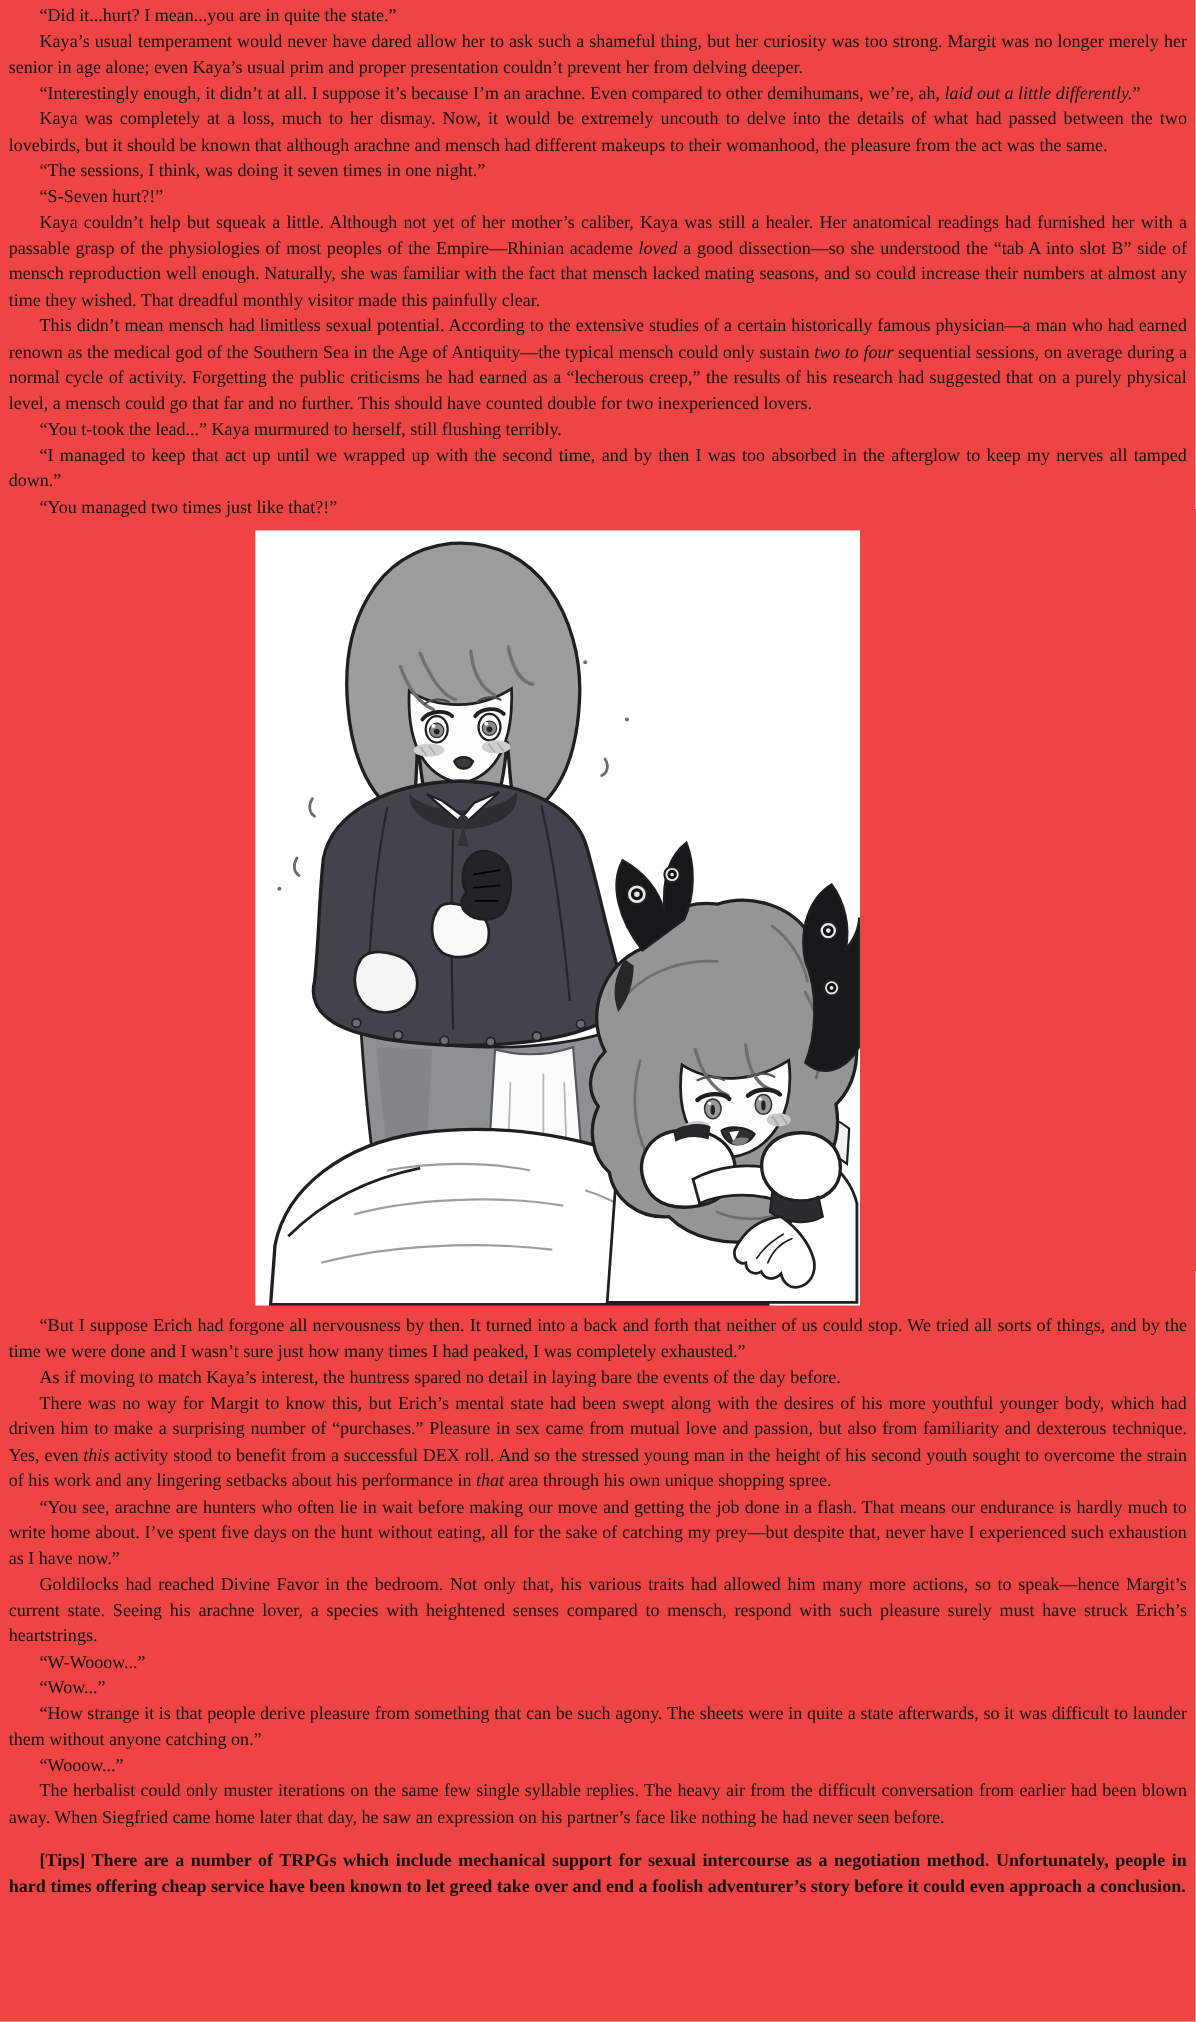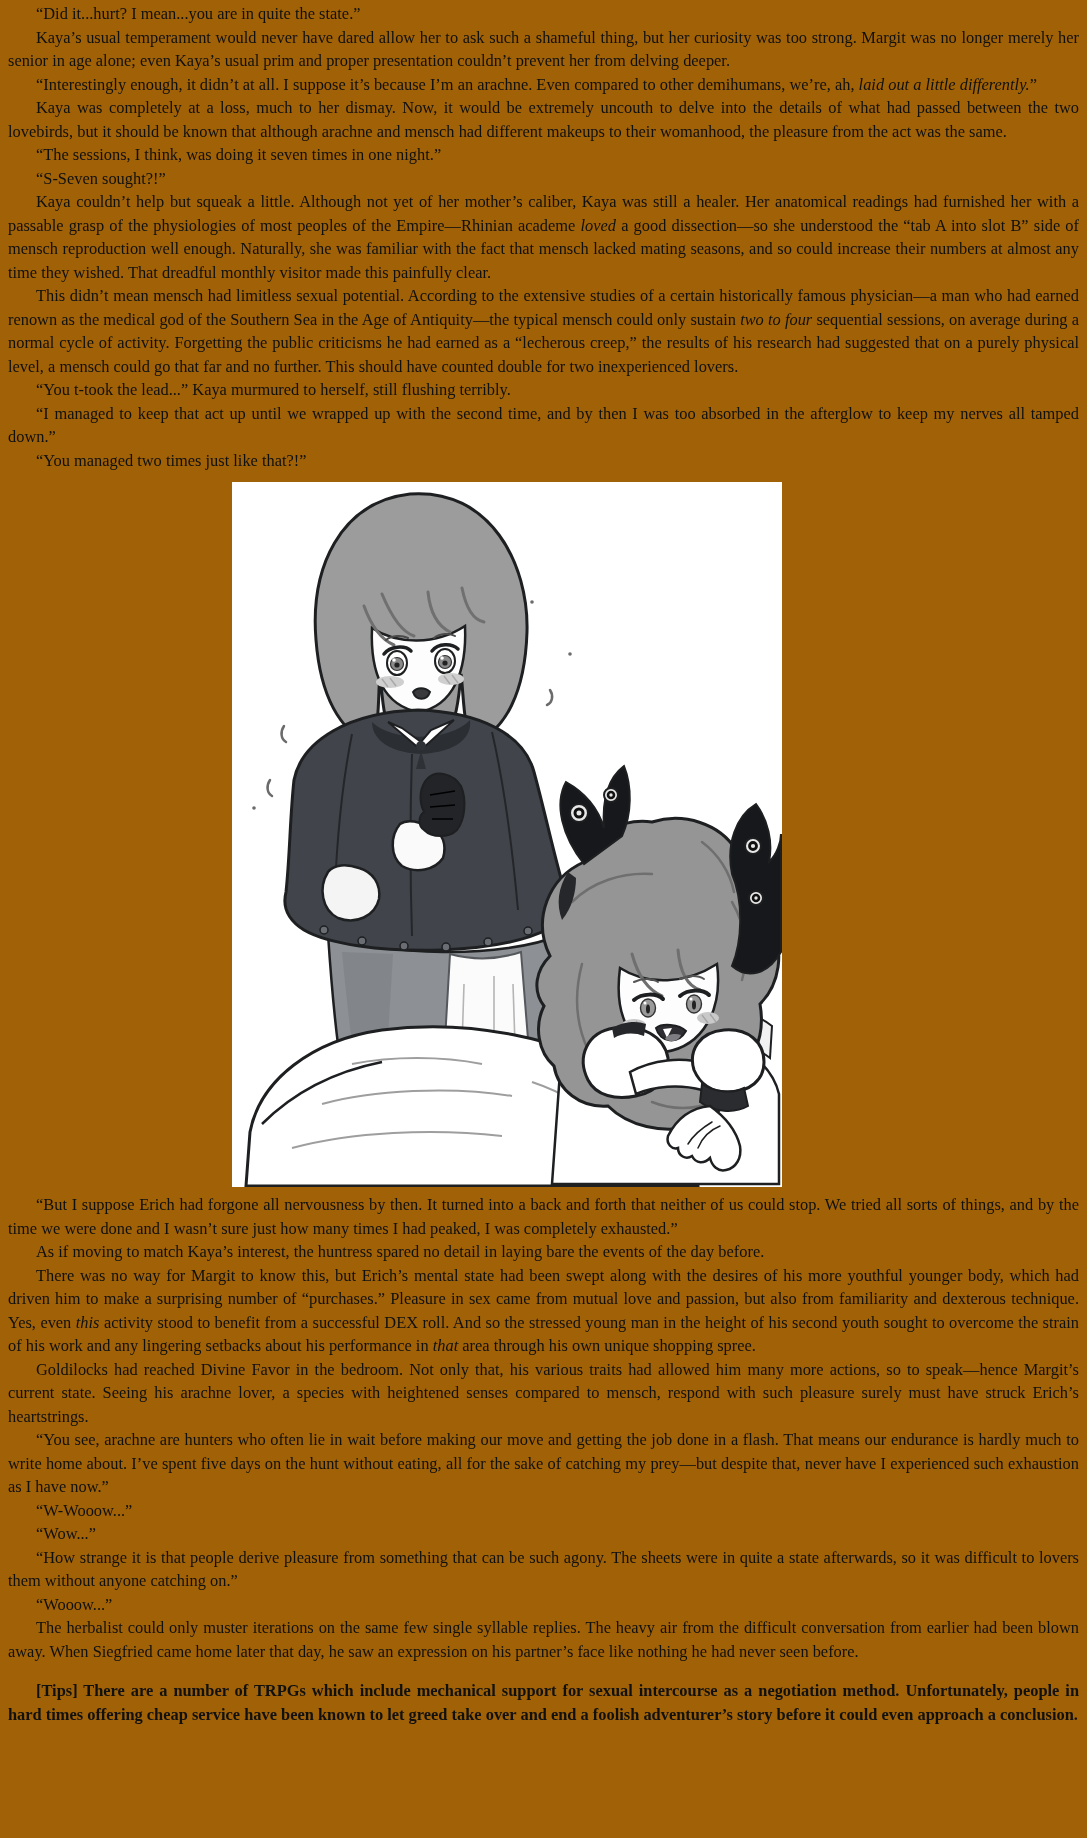--- a/index.html
+++ b/index.html
@@ -1,18 +1,18 @@
 <!DOCTYPE html>
 <html><head>
 <meta charset="utf-8">
 <style>
   html,body{margin:0;padding:0;background:#ffffff;}
   .page{
     width:1087px;height:1838px;overflow:hidden;box-sizing:border-box;
-    padding:2px 8px 0 8px;background:#a16207;color:#101010;
+    padding:2px 8px 0 8px;background:#ef4444;color:#101010;
     font-family:"Liberation Serif","DejaVu Serif",serif;
     font-size:16.4px;line-height:23.5px;text-align:justify;
   }
   p.para{margin:0;text-indent:28px;}
   p.para em{}
   .tips-block p.para{font-weight:bold;margin-top:16px;}
   figure.illustration{
     margin:10px 0 6px 224px;width:550px;height:705px;padding:0;
     display:block;
   }
@@ -22,21 +22,21 @@
 <body>
 
 <div class="page">
 
   <div class="story">
       <p class="para"><span>“Did it...hurt? I mean...you are in quite the state.”</span></p>
       <p class="para"><span>Kaya’s usual temperament would never have dared allow her to ask such a shameful thing, but her curiosity was too strong. Margit was no longer merely her senior in age alone; even Kaya’s usual prim and proper presentation couldn’t prevent her from delving deeper.</span></p>
       <p class="para"><span>“Interestingly enough, it didn’t at all. I suppose it’s because I’m an arachne. Even compared to other demihumans, we’re, ah, </span><em>laid out a little differently.</em><span>”</span></p>
       <p class="para"><span>Kaya was completely at a loss, much to her dismay. Now, it would be extremely uncouth to delve into the details of what had passed between the two lovebirds, but it should be known that although arachne and mensch had different makeups to their womanhood, the pleasure from the act was the same.</span></p>
       <p class="para"><span>“The sessions, I think, was doing it seven times in one night.”</span></p>
-      <p class="para"><span>“S-Seven sought?!”</span></p>
+      <p class="para"><span>“S-Seven hurt?!”</span></p>
       <p class="para"><span>Kaya couldn’t help but squeak a little. Although not yet of her mother’s caliber, Kaya was still a healer. Her anatomical readings had furnished her with a passable grasp of the physiologies of most peoples of the Empire—Rhinian academe </span><em>loved</em><span> a good dissection—so she understood the “tab A into slot B” side of mensch reproduction well enough. Naturally, she was familiar with the fact that mensch lacked mating seasons, and so could increase their numbers at almost any time they wished. That dreadful monthly visitor made this painfully clear.</span></p>
       <p class="para"><span>This didn’t mean mensch had limitless sexual potential. According to the extensive studies of a certain historically famous physician—a man who had earned renown as the medical god of the Southern Sea in the Age of Antiquity—the typical mensch could only sustain </span><em>two to four</em><span> sequential sessions, on average during a normal cycle of activity. Forgetting the public criticisms he had earned as a “lecherous creep,” the results of his research had suggested that on a purely physical level, a mensch could go that far and no further. This should have counted double for two inexperienced lovers.</span></p>
       <p class="para"><span>“You t-took the lead...” Kaya murmured to herself, still flushing terribly.</span></p>
       <p class="para"><span>“I managed to keep that act up until we wrapped up with the second time, and by then I was too absorbed in the afterglow to keep my nerves all tamped down.”</span></p>
       <p class="para"><span>“You managed two times just like that?!”</span></p>
     </div>
 
   <figure class="illustration">
     <svg width="550" height="705" viewBox="0 0 550 705" xmlns="http://www.w3.org/2000/svg">
       <rect x="0" y="0" width="550" height="705" fill="#ffffff"></rect>
@@ -241,25 +241,25 @@
           </g>
         </g>
       </g>
     </svg>
   </figure>
 
   <div class="story">
       <p class="para"><span>“But I suppose Erich had forgone all nervousness by then. It turned into a back and forth that neither of us could stop. We tried all sorts of things, and by the time we were done and I wasn’t sure just how many times I had peaked, I was completely exhausted.”</span></p>
       <p class="para"><span>As if moving to match Kaya’s interest, the huntress spared no detail in laying bare the events of the day before.</span></p>
       <p class="para"><span>There was no way for Margit to know this, but Erich’s mental state had been swept along with the desires of his more youthful younger body, which had driven him to make a surprising number of “purchases.” Pleasure in sex came from mutual love and passion, but also from familiarity and dexterous technique. Yes, even </span><em>this</em><span> activity stood to benefit from a successful DEX roll. And so the stressed young man in the height of his second youth sought to overcome the strain of his work and any lingering setbacks about his performance in </span><em>that</em><span> area through his own unique shopping spree.</span></p>
+      <p class="para"><span>“You see, arachne are hunters who often lie in wait before making our move and getting the job done in a flash. That means our endurance is hardly much to write home about. I’ve spent five days on the hunt without eating, all for the sake of catching my prey—but despite that, never have I experienced such exhaustion as I have now.”</span></p>
       <p class="para"><span>Goldilocks had reached Divine Favor in the bedroom. Not only that, his various traits had allowed him many more actions, so to speak—hence Margit’s current state. Seeing his arachne lover, a species with heightened senses compared to mensch, respond with such pleasure surely must have struck Erich’s heartstrings.</span></p>
-      <p class="para"><span>“You see, arachne are hunters who often lie in wait before making our move and getting the job done in a flash. That means our endurance is hardly much to write home about. I’ve spent five days on the hunt without eating, all for the sake of catching my prey—but despite that, never have I experienced such exhaustion as I have now.”</span></p>
       <p class="para"><span>“W-Wooow...”</span></p>
       <p class="para"><span>“Wow...”</span></p>
-      <p class="para"><span>“How strange it is that people derive pleasure from something that can be such agony. The sheets were in quite a state afterwards, so it was difficult to lovers them without anyone catching on.”</span></p>
+      <p class="para"><span>“How strange it is that people derive pleasure from something that can be such agony. The sheets were in quite a state afterwards, so it was difficult to launder them without anyone catching on.”</span></p>
       <p class="para"><span>“Wooow...”</span></p>
       <p class="para"><span>The herbalist could only muster iterations on the same few single syllable replies. The heavy air from the difficult conversation from earlier had been blown away. When Siegfried came home later that day, he saw an expression on his partner’s face like nothing he had never seen before.</span></p>
     </div>
 
   <div class="story tips-block">
       <p class="para"><span>[Tips] There are a number of TRPGs which include mechanical support for sexual intercourse as a negotiation method. Unfortunately, people in hard times offering cheap service have been known to let greed take over and end a foolish adventurer’s story before it could even approach a conclusion.</span></p>
     </div>
 
 </div>
 

